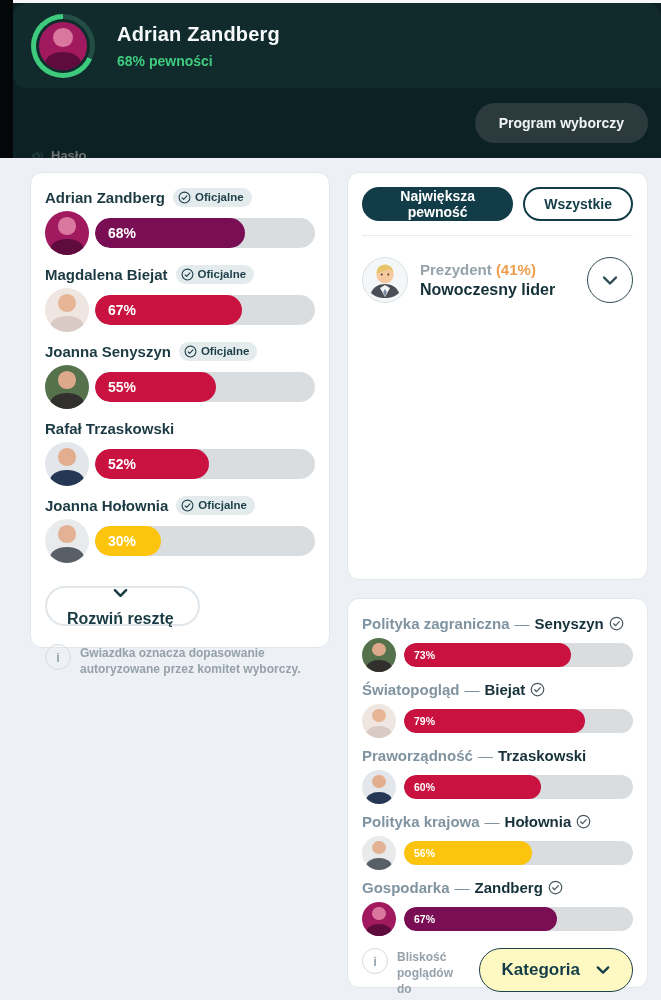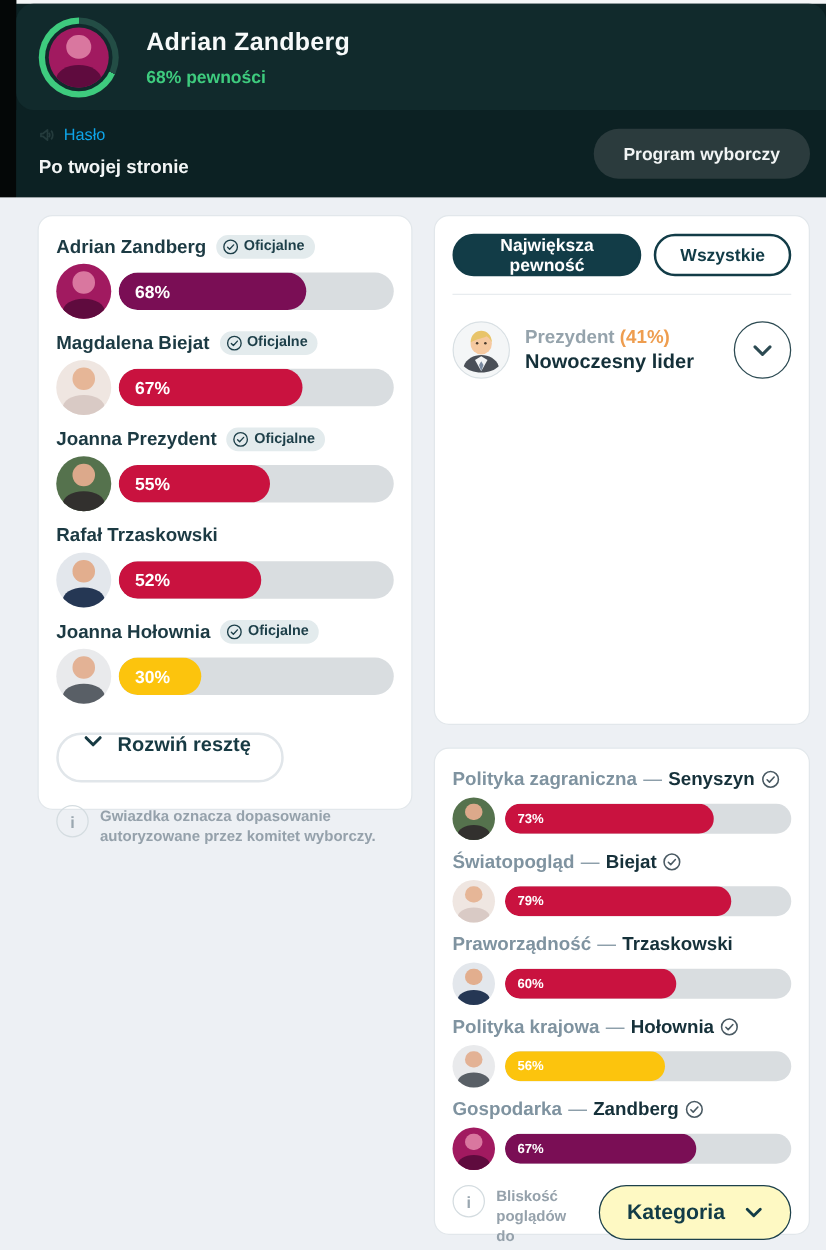--- a/index.html
+++ b/index.html
@@ -10,21 +10,21 @@
   .header { position:relative; width:661px; height:158px; background:#0c2123; }
   .header-topstrip { position:absolute; left:13px; top:0; right:0; height:3px; background:#f4f6f7; }
   .header-leftstrip { position:absolute; left:0; top:0; width:13px; height:158px; background:#040707; }
   .header-card { position:absolute; left:13px; top:3px; right:0; height:85px; background:#112a2c; border-radius:14px 14px 0 14px; display:flex; align-items:center; padding:0 18px; }
   .ring { width:64px; height:64px; border-radius:50%; padding:5px; position:relative; flex:0 0 auto; }
   .ring-inner { width:100%; height:100%; border-radius:50%; background:#112a2c; padding:3px; }
   .header-texts { margin-left:22px; }
   .header-name { color:#f7fafa; font-size:20px; font-weight:bold; letter-spacing:.2px; }
   .header-cert { color:#3ecb7e; font-size:14px; font-weight:bold; margin-top:7px; }
   .slogan-zone { position:absolute; left:13px; top:88px; right:0; bottom:0; background:#0c2123; padding:12px 18px 0 18px; }
-  .slogan-label { display:flex; align-items:center; gap:6px; color:#0ea5e9; font-size:13px; font-weight:normal; }
+  .slogan-label { display:flex; align-items:center; gap:6px; color:#737373; font-size:13px; font-weight:bold;margin-top:48px; }
   .slogan-text { color:#f2f5f5; font-size:15px; font-weight:bold; margin-top:10px; }
   .program-btn { position:absolute; right:13px; top:15px; height:40px; padding:0 24px; background:#2b3b3d; border:none; border-radius:20px; color:#f2f5f5; font-size:14px; font-weight:bold; font-family:inherit; display:flex; align-items:center; }
 
   
   .main { position:relative; width:661px; height:842px; background:#edf0f4; }
   .card { position:absolute; background:#ffffff; border:1px solid #e2e7eb; border-radius:12px; }
   .card-left { left:30px; top:14px; width:300px; height:476px; padding:14px; }
   .card-right-top { left:347px; top:14px; width:301px; height:408px; padding:14px; }
   .card-right-bottom { left:347px; top:440px; width:301px; height:390px; padding:14px; }
 
@@ -38,21 +38,21 @@
   .avatar::before { content:""; position:absolute; width:40%; height:40%; left:30%; top:14%; border-radius:50%; background:var(--ahead,#999); }
   .avatar::after { content:""; position:absolute; width:76%; height:48%; left:12%; bottom:-12%; border-radius:50% 50% 0 0; background:var(--abody,#666); }
   .track { flex:1; height:30px; background:#d9dde0; border-radius:15px; position:relative; overflow:hidden; }
   .fill { height:100%; border-radius:15px; display:flex; align-items:center; color:#fff; font-weight:bold; font-size:14px; padding-left:13px; min-width:36px; }
   .av-zandberg   { --abg:#a11a60; --ahead:#d9779f; --abody:#5f0b3e; }
   .av-biejat     { --abg:#efe6e1; --ahead:#e6b697; --abody:#d9cac5; }
   .av-senyszyn   { --abg:#55724d; --ahead:#dca98b; --abody:#32302e; }
   .av-trzaskowski{ --abg:#e3e7ec; --ahead:#e2ae8e; --abody:#253754; }
   .av-holownia   { --abg:#e9eaec; --ahead:#e3b295; --abody:#595f66; }
 
-  .expand-btn { margin-top:14px; display:inline-flex; align-items:flex-start; gap:12px; height:40px; padding:0 24px 0 20px; background:#fff; border:2px solid #e1e6ea; border-radius:21px; color:#173a43; font-size:16px; font-weight:bold; font-family:inherit; }
+  .expand-btn { margin-top:14px; display:inline-flex; align-items:center; gap:12px; height:40px; padding:0 24px 0 20px; background:#fff; border:2px solid #e1e6ea; border-radius:21px; color:#173a43; font-size:16px; font-weight:bold; font-family:inherit;flex-direction:column; }
   .note-row { display:flex; gap:9px; margin-top:18px; align-items:flex-start; }
   .info-icon { width:26px; height:26px; border-radius:50%; border:1px solid #d4dce0; color:#9aa7b0; font-size:13px; font-weight:bold; display:flex; align-items:center; justify-content:center; flex:0 0 auto; }
   .note-text { color:#95a1ab; font-size:12px; font-weight:600; line-height:1.35; padding-top:1px; }
 
   
   .tabs { display:flex; gap:10px; align-items:center; }
   .tab { height:34px; border-radius:17px; font-size:14px; font-weight:bold; font-family:inherit; display:flex; align-items:center; padding:0 19px; }
   .tab-active { background:#123c47; color:#ffffff; border:2px solid #123c47; }
   .tab-inactive { background:#fff; color:#123c47; border:2px solid #123c47; }
   .divider { height:1px; background:#e8ecef; margin:14px 0 13px 0; }
@@ -156,21 +156,21 @@
             <div class="avatar av-biejat"></div>
             <div class="track">
               <div class="fill" style="width: 67%; background: rgb(201, 18, 63);">
                 <span>67%</span>
               </div>
             </div>
           </div>
         </div>
         <div class="cand">
           <div class="cand-name-row">
-            <span class="cand-name">Joanna Prezydent</span>
+            <span class="cand-name">Joanna Senyszyn</span>
             <span class="badge">
               <span class="check-icon">
                 <svg width="13" height="13" viewBox="0 0 24 24">
                   <circle cx="12" cy="12" r="10" fill="none" stroke="#1d3f49" stroke-width="2"></circle>
                   <path d="M7.5 12.5l3 3 6-6.5" fill="none" stroke="#1d3f49" stroke-width="2" stroke-linecap="round" stroke-linejoin="round"></path>
                 </svg>
               </span>
               <span>Oficjalne</span>
             </span>
           </div>

